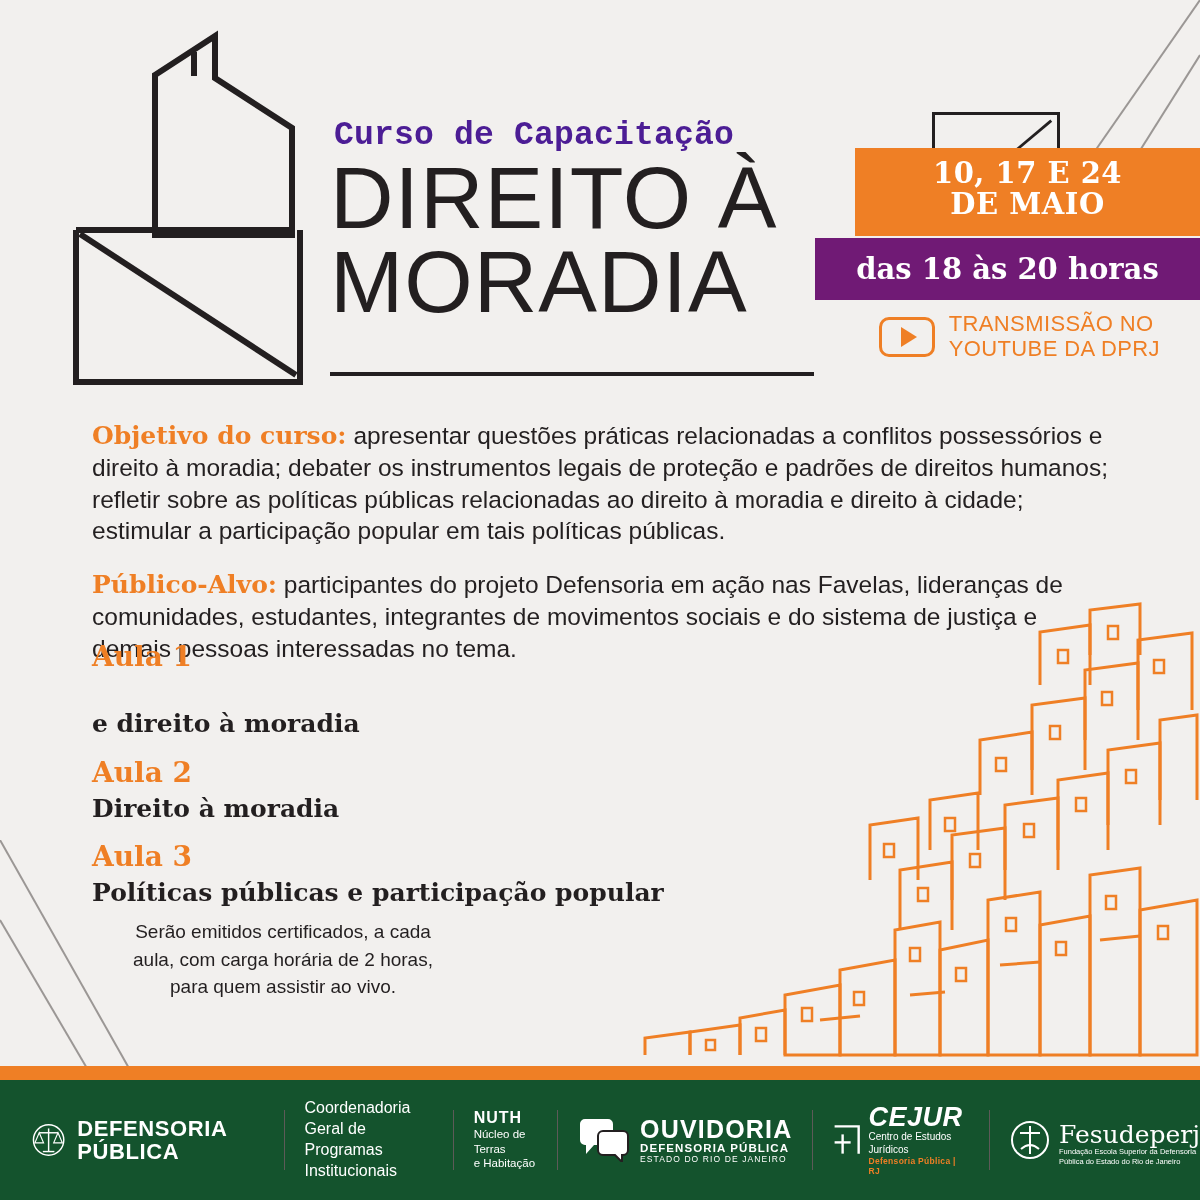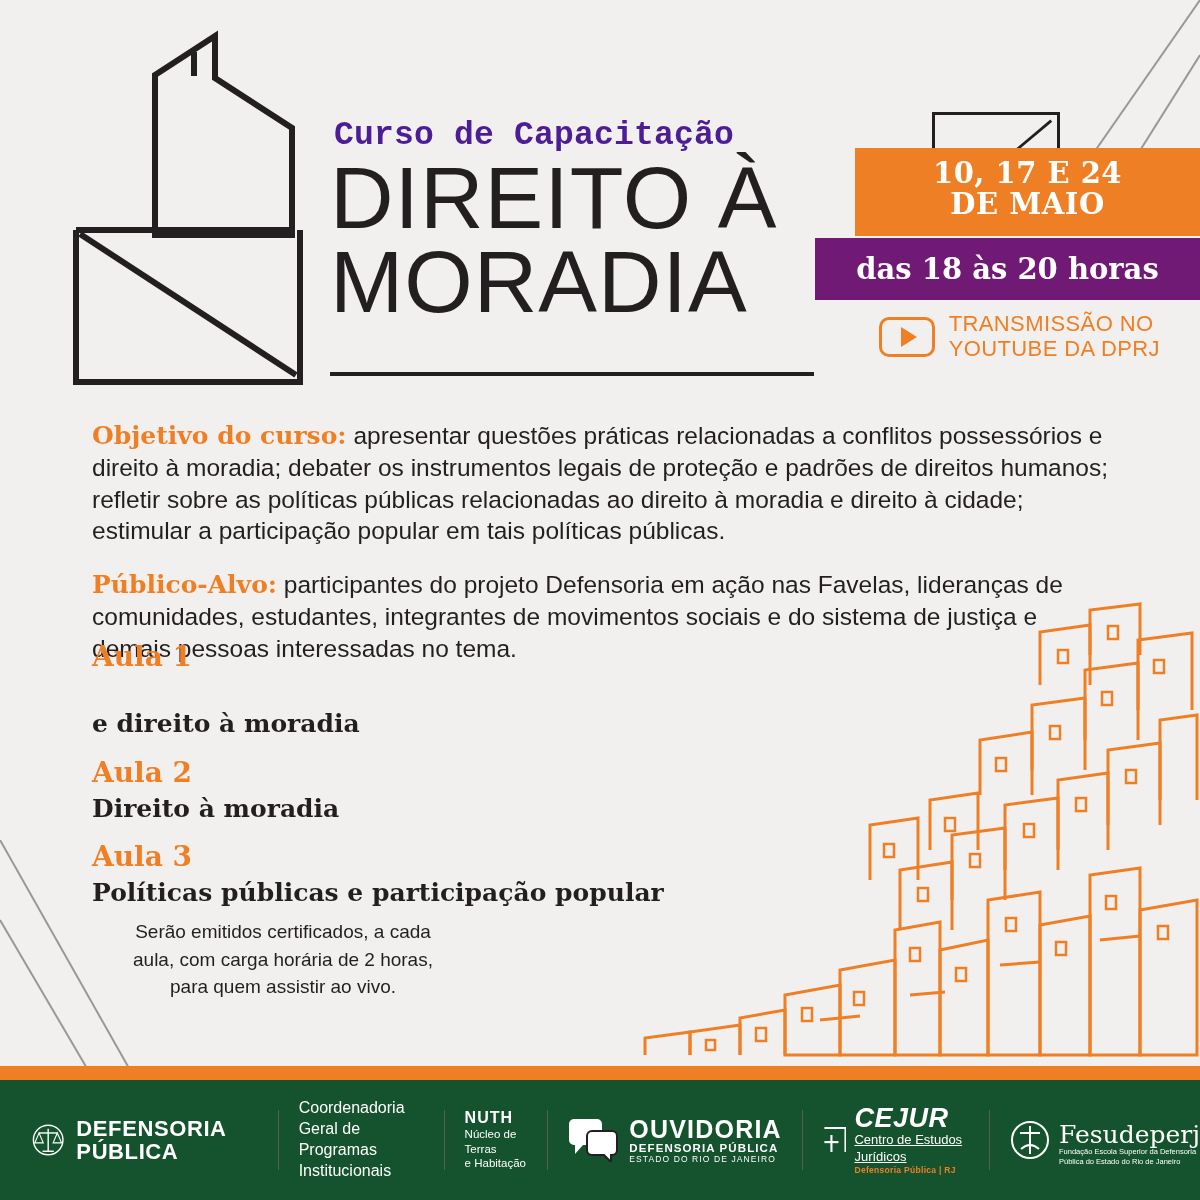--- a/index.html
+++ b/index.html
@@ -175,21 +175,21 @@
 
   .cg-txt { font-size:16px; line-height:1.3; }
   .nuth-t1 { font-size:16px; font-weight:bold; letter-spacing:1px; }
   .nuth-t2 { font-size:11.5px; line-height:1.25; }
 
   .ouv-t1 { font-size:25px; font-weight:bold; letter-spacing:1.2px; line-height:1; }
   .ouv-t2 { font-size:11.5px; font-weight:bold; letter-spacing:1.1px; }
   .ouv-t3 { font-size:8.5px; letter-spacing:1.1px; }
 
   .cejur-t1 { font-size:27px; font-weight:bold; font-style:italic; letter-spacing:0.5px; line-height:1; }
-  .cejur-t2 { font-size:13px; line-height:1.25;text-decoration:underline; }
+  .cejur-t2 { font-size:10px; line-height:1.25; }
   .cejur-t3 { font-size:8.5px; font-weight:bold; color:#ef7f25; letter-spacing:0.3px; }
 
   .fes-t1 { font-family:"DejaVu Serif", serif; font-size:25px; line-height:1;margin-top:8px; }
   .fes-t2 { font-size:7.5px; line-height:1.3; }
 </style>
 </head>
 <body>
 
 <div class="poster">
 

